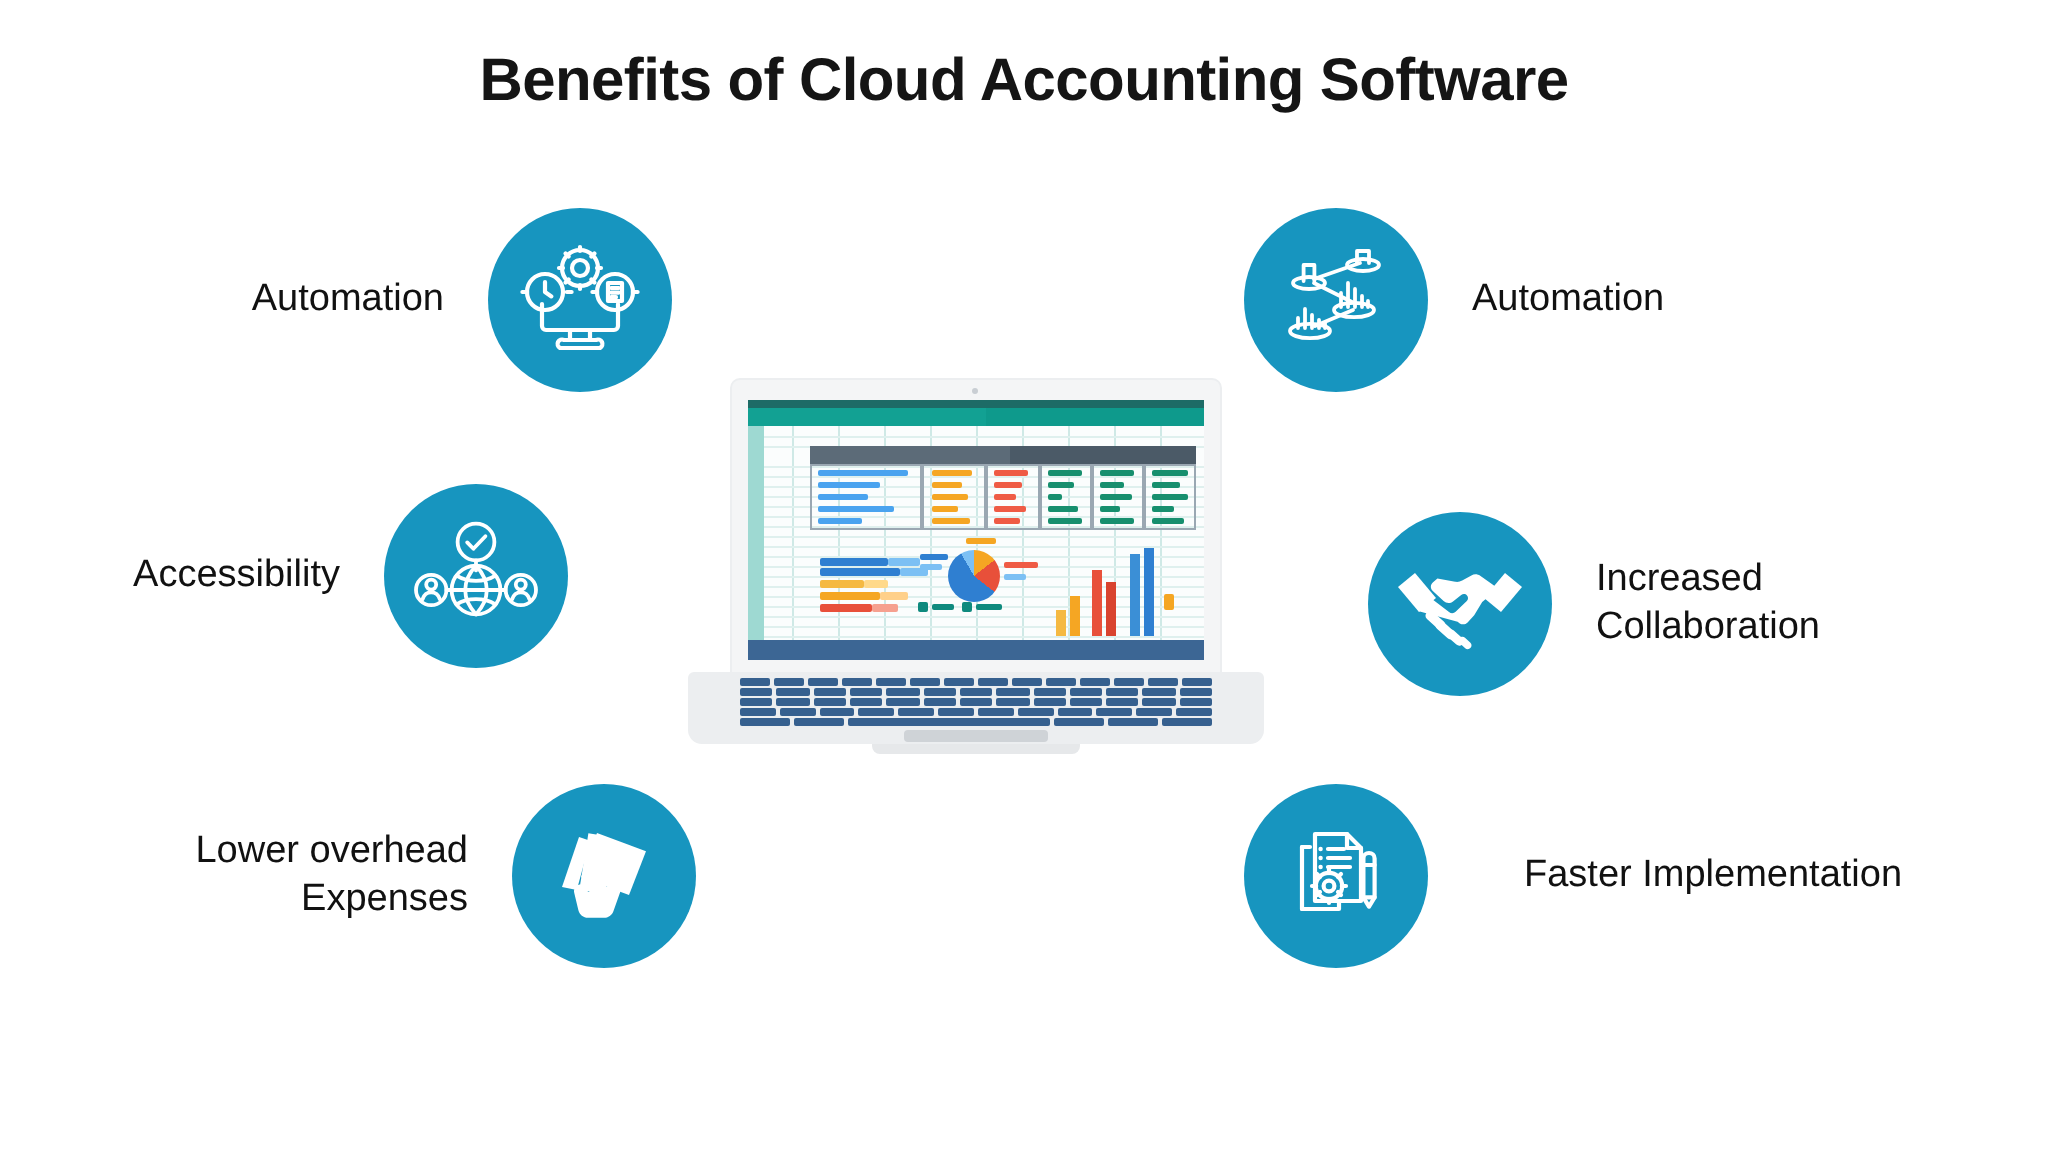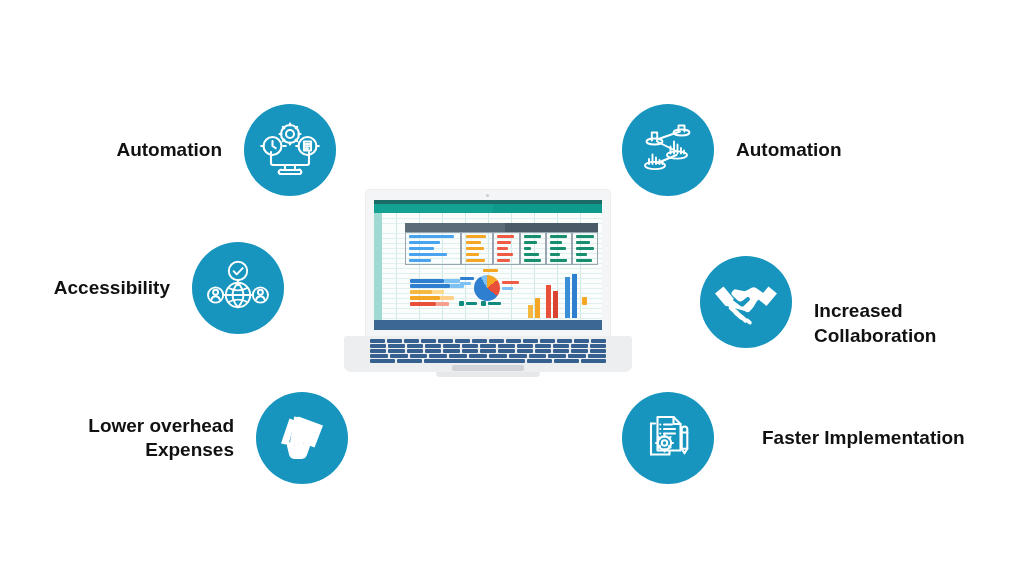--- a/index.html
+++ b/index.html
@@ -29,34 +29,34 @@
 
   .circle{
     width:92px;height:92px;border-radius:50%;
     background:#1795bf;
     display:flex;align-items:center;justify-content:center;
     flex:0 0 92px;
   }
   .circle svg{display:block;}
 
   .blabel{
-    font-size:19px;font-weight:bold;color:#111111;
+    font-size:19px;font-weight:normal;color:#111111;
     line-height:1.28;
     font-family:"Liberation Sans", sans-serif;
     white-space:pre-line;
   }
   .blabel.l{text-align:right;padding-right:22px;}
   .blabel.r{text-align:left;padding-left:22px;}
 
   
   #b-automation{left:52px;top:104px;}
   #b-accessibility{left:0px;top:242px;}
   #b-lower{left:24px;top:392px;}
   #b-scalability{left:622px;top:104px;}
-  #b-collab{left:700px;top:256px;align-items:flex-end;}
+  #b-collab{left:684px;top:256px;}
   #b-faster{left:622px;top:392px;}
 
   #b-automation .blabel{width:170px;}
   #b-accessibility .blabel{width:170px;}
   #b-lower .blabel{width:210px;}
   #b-scalability .blabel{width:180px;}
   #b-collab .blabel{width:200px;}
   #b-faster .blabel{width:260px;padding-left:48px;}
 
   
@@ -105,20 +105,21 @@
   .krow{position:absolute;left:0;right:0;height:4px;display:flex;gap:2px;}
   .key{flex:1;background:#36608f;border-radius:1px;}
   .trackpad{position:absolute;left:50%;margin-left:-36px;top:29px;width:72px;height:6px;background:#cfd3d7;border-radius:2px;}
   .foot{position:absolute;left:50%;margin-left:-52px;top:182px;width:104px;height:5px;background:#e6e8ea;border-radius:0 0 4px 4px;}
 </style>
 </head>
 <body>
 
 <div class="stage">
 
+  <div class="title">Benefits of Cloud Accounting Software</div>
 
   <div class="benefit left-label" id="b-automation">
     <div class="blabel l">Automation</div>
     <div class="circle">
       <span>
         <svg width="62" height="58" viewBox="0 0 62 58" fill="none" stroke="#ffffff" stroke-width="2.1" stroke-linecap="round" stroke-linejoin="round">
 
           <circle cx="31" cy="13" r="9"></circle>
           <circle cx="31" cy="13" r="4"></circle>
           <path d="M31 2.5v2M31 21.5v2M20.5 13h2M39.5 13h2M23.8 5.8l1.5 1.5M36.7 18.7l1.5 1.5M38.2 5.8l-1.5 1.5M25.3 18.7l-1.5 1.5"></path>

